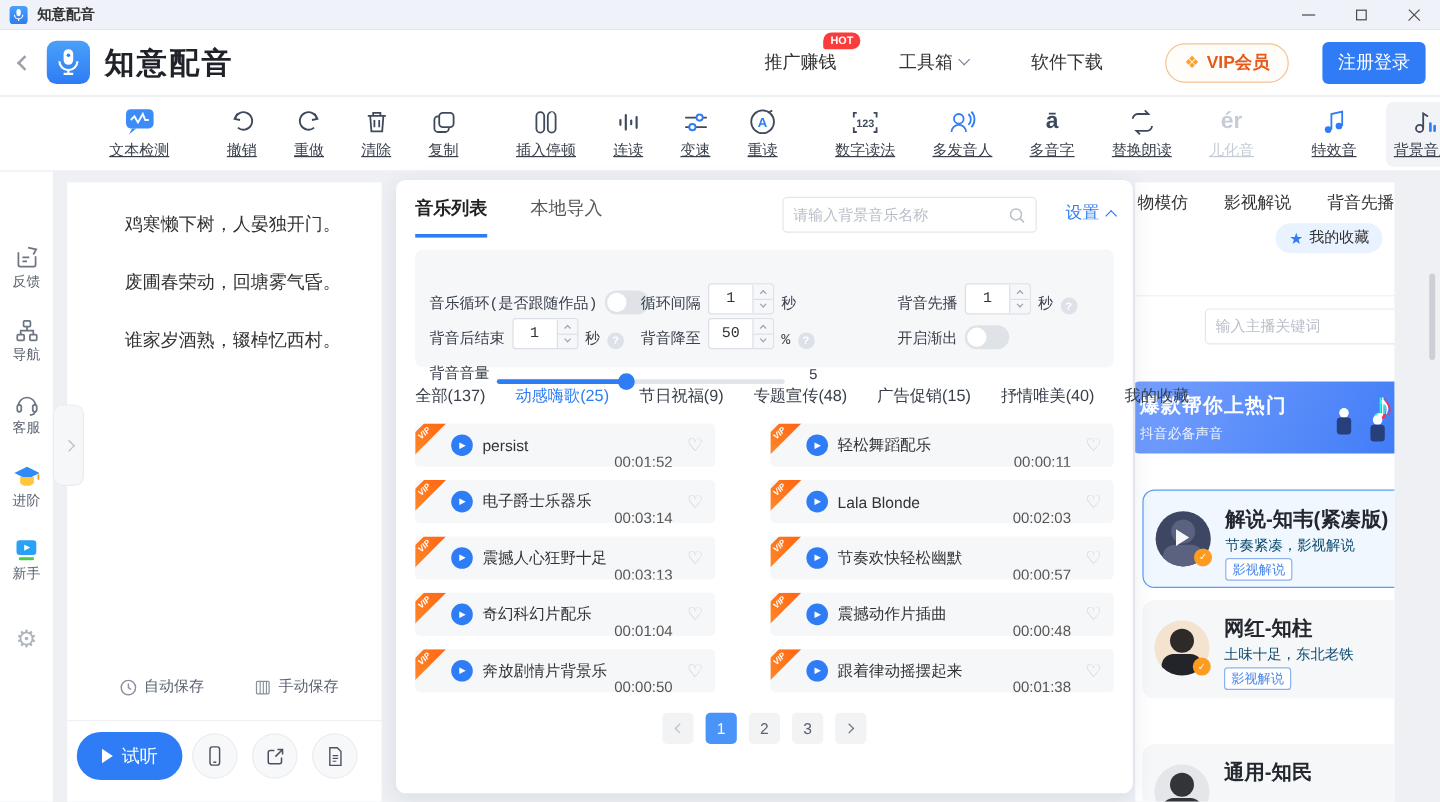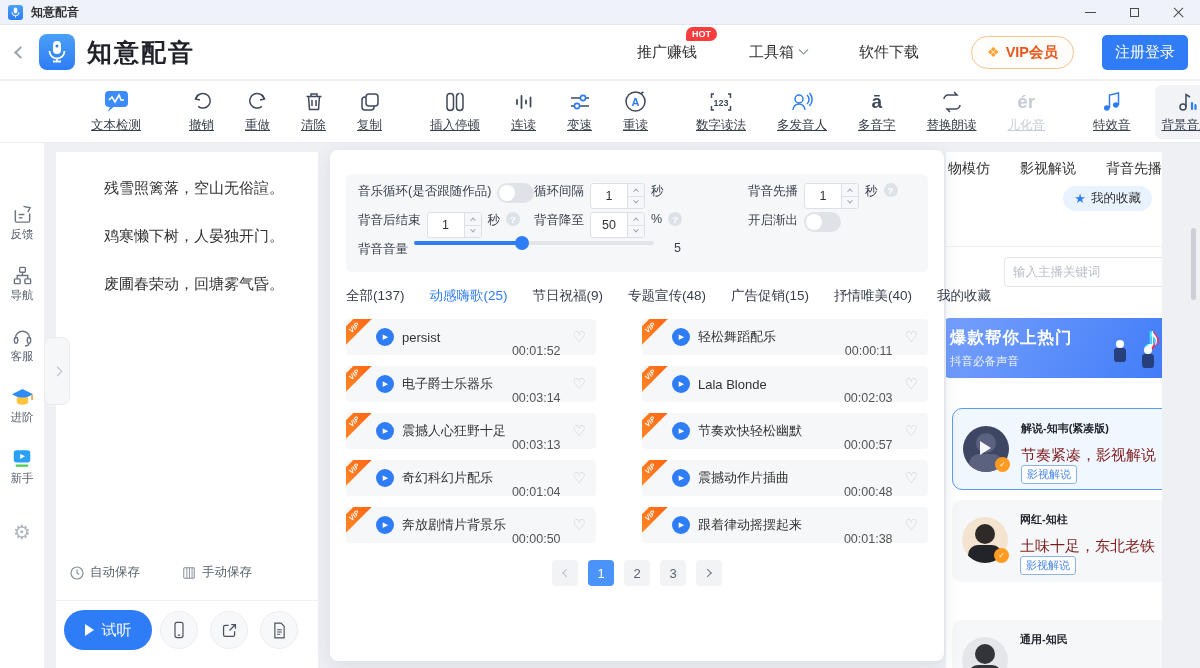--- a/index.html
+++ b/index.html
@@ -62,21 +62,21 @@
   .rail-ic { color:#6b7481; height:22px; display:flex; align-items:center; }
   .rail-gear { margin-top:34px; text-align:center; font-size:20px; color:#aeb4bf; cursor:pointer; }
 
   
   #editor { position:absolute; left:56px; top:152px; width:262px; height:516px; background:#fff; }
   #editor-lines { padding:12px 14px 0 48px; }
   .poem-line { font-size:15px; color:#333; line-height:48px; white-space:nowrap; }
   #drawer-handle { position:absolute; left:44px; top:337px; width:26px; height:68px; background:#f6f7f9;
     border:1px solid #ececef; border-radius:8px; display:flex; align-items:center; justify-content:center; cursor:pointer; }
   #drawer-handle .chev { width:7px; height:7px; border-right:1.6px solid #b6bcc6; border-top:1.6px solid #b6bcc6; transform:rotate(45deg); }
-  #save-row { position:absolute; left:14px; top:412px; display:flex; gap:42px; }
+  #save-row { position:absolute; left:44px; top:412px; display:flex; gap:42px; }
   .save-opt { display:flex; align-items:center; gap:6px; font-size:12.5px; color:#5a6270; cursor:pointer; }
   #editor-divider { position:absolute; left:0; top:448px; width:262px; border-top:1px solid #f0f1f3; }
   #listen-btn { position:absolute; left:8px; top:458px; width:88px; height:40px; border-radius:20px;
     background:#2e7cf6; color:#fff; display:flex; align-items:center; justify-content:center; gap:8px; font-size:15px; cursor:pointer; }
   #listen-btn .tri { width:0; height:0; border-left:9px solid #fff; border-top:6px solid transparent; border-bottom:6px solid transparent; }
   .circle-btn { position:absolute; top:459px; width:38px; height:38px; border-radius:50%;
     background:#f7f8f9; border:1px solid #ededf0; display:flex; align-items:center; justify-content:center; color:#4a5260; cursor:pointer; }
 
   
   #music-panel { position:absolute; left:330px; top:150px; width:614px; height:511px; background:#fff;
@@ -87,21 +87,21 @@
   #mp-search { position:absolute; right:64px; top:0; width:212px; height:30px; border:1px solid #e3e6ea;
     border-radius:4px; display:flex; align-items:center; padding:0 8px; }
   #mp-search input { border:none; outline:none; flex:1; font-size:12.5px; color:#333; font-family:inherit; }
   #mp-search input::placeholder { color:#b9bec8; }
   #mp-settings-toggle { position:absolute; right:0; top:5px; color:#2e7cf6; font-size:14px;
     display:flex; align-items:center; gap:5px; cursor:pointer; }
   .chev-up-blue { width:7px; height:7px; border-right:1.5px solid #2e7cf6; border-top:1.5px solid #2e7cf6;
     transform:rotate(-45deg) translate(0,2px); }
   #settings-box { margin-top:10px; background:#f6f7f9; border-radius:6px; padding:9px 12px; }
   .srow { position:relative; height:29px; }
-  .sg { position:absolute; top:0; height:29px; display:flex; align-items:flex-start; gap:6px; }
+  .sg { position:absolute; top:16px; height:29px; display:flex; align-items:flex-end; gap:6px;font-family:Liberation Mono, monospace; }
   .s-lb { font-size:12.5px; color:#39404c; white-space:nowrap; }
   .toggle { width:37px; height:20px; border-radius:10px; background:#dfe3e8; position:relative; cursor:pointer; }
   .toggle::after { content:""; position:absolute; left:2px; top:2px; width:16px; height:16px; border-radius:50%; background:#fff; }
   .spin { display:inline-flex; height:26px; border:1px solid #dcdfe6; border-radius:3px; background:#fff; overflow:hidden; }
   .spin .val { width:36px; text-align:center; line-height:24px; font-size:12.5px; color:#333; }
   .spin .btns { width:17px; border-left:1px solid #dcdfe6; display:flex; flex-direction:column; background:#f5f7fa; }
   .spin .btns i { flex:1; display:flex; align-items:center; justify-content:center; cursor:pointer; }
   .spin .btns i:first-child { border-bottom:1px solid #dcdfe6; }
   .sp-up { width:4px; height:4px; border-left:1.3px solid #9aa2ae; border-top:1.3px solid #9aa2ae; transform:rotate(45deg) translate(1px,1px); }
   .sp-dn { width:4px; height:4px; border-right:1.3px solid #9aa2ae; border-bottom:1.3px solid #9aa2ae; transform:rotate(45deg) translate(-1px,-1px); }
@@ -162,22 +162,22 @@
   .av-dark { background:#3d4663; } .av-skin { background:#f3e3cf; } .av-gray { background:#e4e6ea; }
   .v-avatar .head { position:absolute; left:13px; top:7px; width:20px; height:20px; border-radius:50%; background:#5a6280; }
   .v-avatar .body { position:absolute; left:6px; top:28px; width:34px; height:20px; border-radius:10px 10px 0 0; background:#5a6280; }
   .av-skin .head { background:#2e2a28; } .av-skin .body { background:#23242a; }
   .av-gray .head { background:#32343a; } .av-gray .body { background:#32343a; }
   .v-play { position:absolute; left:17px; top:15px; width:0; height:0; border-left:11px solid rgba(255,255,255,.95);
     border-top:7px solid transparent; border-bottom:7px solid transparent; }
   .v-badge { position:absolute; left:42px; top:48px; width:15px; height:15px; border-radius:50%; background:#ff9b1f;
     color:#fff; font-size:8px; display:flex; align-items:center; justify-content:center; }
   .v-badge::after{ content:"✓"; }
-  .v-name { position:absolute; left:68px; top:12px; font-size:11px; font-weight:bold; color:#23272e; white-space:nowrap; }
-  .v-desc { position:absolute; left:68px; top:37px; font-size:15px; color:#7f1d1d; white-space:nowrap; }
+  .v-name { position:absolute; left:68px; top:12px; font-size:17px; font-weight:bold; color:#23272e; white-space:nowrap; }
+  .v-desc { position:absolute; left:68px; top:37px; font-size:12px; color:#0c4a6e; white-space:nowrap; }
   .v-tag { position:absolute; left:68px; top:56px; font-size:11px; color:#4a86e8; border:1px solid #8cb3f0;
     border-radius:3px; padding:1px 5px; background:#fff; }
   #scroll-thumb { position:absolute; left:1191px; top:228px; width:5px; height:72px; border-radius:3px; background:#ccd0d6; }
 </style>
 </head>
 <body>
 
 <div id="titlebar">
   <span class="app-ic">
     <svg width="9" height="11" viewBox="0 0 9 11">
@@ -434,23 +434,23 @@
           <rect x="5" y="19" width="14" height="2.6" rx="1.3" fill="#49cc4f"></rect>
         </svg>
       </span>
       <span class="r-lb">新手</span>
     </div>
     <div class="rail-gear">⚙</div>
   </div>
 
 <div id="editor">
   <div id="editor-lines">
-      <div class="poem-line">残雪照篱落，空山无俗諠。</div>
       <div class="poem-line">鸡寒懒下树，人晏独开门。</div>
       <div class="poem-line">废圃春荣动，回塘雾气昏。</div>
+      <div class="poem-line">谁家岁酒熟，辍棹忆西村。</div>
     </div>
   <div id="save-row">
     <span class="save-opt">
       <svg width="14" height="14" viewBox="0 0 14 14">
           <circle cx="7" cy="7" r="6" stroke="#8a919d" fill="none" stroke-width="1.2"></circle>
           <path d="M7 3.6V7l2.2 1.6" stroke="#8a919d" fill="none" stroke-width="1.2"></path>
         </svg>
       <span>自动保存</span>
     </span>
     <span class="save-opt">
@@ -483,20 +483,35 @@
         <path d="M3 1.5h8l4 4v15H3z" stroke="currentColor" fill="none" stroke-width="1.5"></path>
         <path d="M6 10h6M6 13h6M6 16h4" stroke="currentColor" stroke-width="1.3"></path>
       </svg>
   </div>
 </div>
 <div id="drawer-handle">
     <span class="chev"></span>
   </div>
 
 <div id="music-panel">
+  <div class="mp-tabs">
+    <span class="mp-tab active">音乐列表</span>
+    <span class="mp-tab">本地导入</span>
+    <span id="mp-search">
+      <input placeholder="请输入背景音乐名称" style="">
+      <svg class="mag" width="15" height="15" viewBox="0 0 18 18">
+          <circle cx="8" cy="8" r="5.5" stroke="#b9bec8" fill="none" stroke-width="1.5"></circle>
+          <path d="M12.2 12.2l3.8 3.8" stroke="#b9bec8" stroke-width="1.5"></path>
+        </svg>
+    </span>
+    <span id="mp-settings-toggle">
+      <span>设置</span>
+      <span class="chev-up-blue"></span>
+    </span>
+  </div>
 
   <div id="settings-box">
     <div class="srow">
       <span class="sg" style="left:0">
         <span class="s-lb">音乐循环(是否跟随作品)</span>
         <span class="toggle"></span>
       </span>
       <span class="sg" style="left:176px">
         <span class="s-lb">循环间隔</span>
         <span class="spin">

